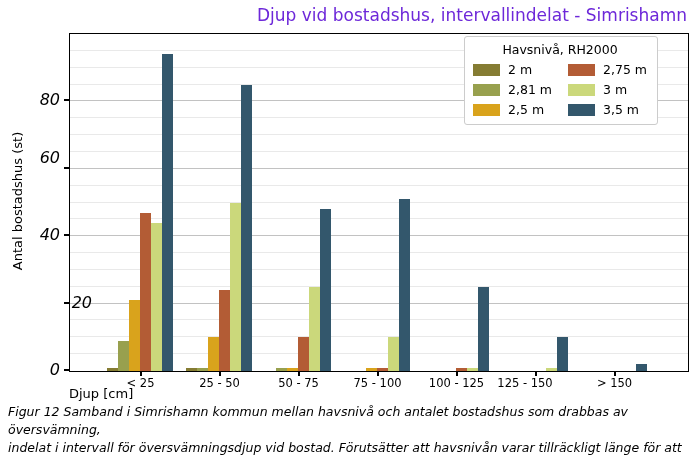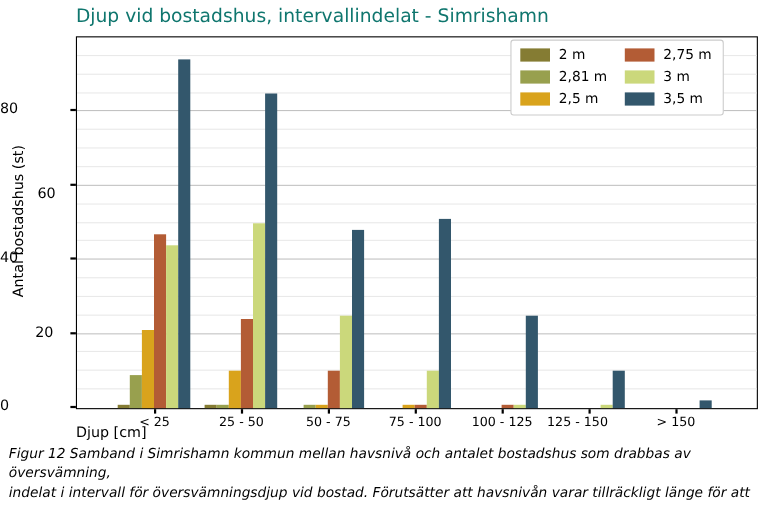--- a/index.html
+++ b/index.html
@@ -6,41 +6,41 @@
   .screenshot{
     position:relative;
     width:700px;height:459px;
     background:#ffffff;
     font-family:"DejaVu Sans","Liberation Sans",sans-serif;
     color:#000;
     overflow:hidden;
   }
   .chart-title{
     position:absolute;left:69px;top:5px;width:618px;
-    text-align:left;font-size:17px;color:#0f766e;
+    text-align:right;font-size:17px;color:#6d28d9;
   }
   .y-axis-label{
     position:absolute;left:17px;top:201px;
     transform:translate(-50%,-50%) rotate(-90deg);
     white-space:nowrap;font-size:13px;
   }
   .x-axis-label{
     position:absolute;left:69px;top:386px;width:618px;
     font-size:13px;
   }
   .plot-area{
     position:absolute;left:69px;top:33px;width:618px;height:337px;
     border:1.5px solid #000;background:#fff;
   }
   .gridline{position:absolute;left:0;width:100%;height:1px;}
   .gridline.minor{background:#e9e9e9;}
   .gridline.major{background:#c2c2c2;}
   .bar-group{position:absolute;bottom:0;height:100%;width:66px;display:flex;align-items:flex-end;}
   .bar{width:11px;}
-  .y-tick-label{position:absolute;left:0;width:60px;text-align:left;font-size:13px;height:16px;line-height:16px;}
+  .y-tick-label{position:absolute;left:0;width:60px;text-align:right;font-size:16px;height:16px;line-height:16px;font-style:italic;}
   .y-tick-mark{position:absolute;width:5px;height:2px;background:#000;}
   .x-tick-mark{position:absolute;width:2px;height:4px;background:#000;top:371.5px;}
   .x-tick-label{position:absolute;font-size:11.5px;top:376px;transform:translateX(-50%);white-space:nowrap;}
   .legend{
     position:absolute;top:2px;right:30px;
     background:#fff;border:1px solid #cccccc;border-radius:3px;
     padding:5px 10px 7px 8px;z-index:5;
   }
   .legend-title{text-align:center;font-size:12.5px;margin-bottom:5px;white-space:nowrap;}
   .legend-grid{display:grid;grid-template-rows:repeat(3,auto);grid-auto-flow:column;column-gap:16px;row-gap:5px;}
@@ -135,20 +135,21 @@
           <div class="bar" title="2 m / &gt; 150: 0" style="height: 0px; background: rgb(133, 124, 51);"></div>
           <div class="bar" title="2,25 m / &gt; 150: 0" style="height: 0px; background: rgb(152, 160, 78);"></div>
           <div class="bar" title="2,5 m / &gt; 150: 0" style="height: 0px; background: rgb(217, 163, 28);"></div>
           <div class="bar" title="2,75 m / &gt; 150: 0" style="height: 0px; background: rgb(179, 92, 53);"></div>
           <div class="bar" title="3 m / &gt; 150: 0" style="height: 0px; background: rgb(203, 216, 123);"></div>
           <div class="bar" title="3,5 m / &gt; 150: 2" style="height: 6.74px; background: rgb(51, 87, 108);"></div>
         </div>
       </div>
 
     <div class="legend">
+      <div class="legend-title">Havsnivå, RH2000</div>
       <div class="legend-grid" id="legend-grid">
           <div class="legend-item">
             <span class="legend-swatch" style="background: rgb(133, 124, 51);"></span>
             <span>2 m</span>
           </div>
           <div class="legend-item">
             <span class="legend-swatch" style="background: rgb(152, 160, 78);"></span>
             <span>2,81 m</span>
           </div>
           <div class="legend-item">
@@ -171,21 +172,21 @@
     </div>
   </div>
 
   <div id="y-ticks-layer">
       <div class="y-tick-label" style="top: 362px;">0</div>
       <div class="y-tick-mark" style="left: 64px; top: 369px;"></div>
       <div class="y-tick-label" style="top: 294.6px; margin-left: 32px;">20</div>
       <div class="y-tick-mark" style="left: 64px; top: 301.6px;"></div>
       <div class="y-tick-label" style="top: 227.2px;">40</div>
       <div class="y-tick-mark" style="left: 64px; top: 234.2px;"></div>
-      <div class="y-tick-label" style="top: 169px; padding-left: 34px;">60</div>
+      <div class="y-tick-label" style="top: 150px;">60</div>
       <div class="y-tick-mark" style="left: 64px; top: 166.8px;"></div>
       <div class="y-tick-label" style="top: 92.4px;">80</div>
       <div class="y-tick-mark" style="left: 64px; top: 99.4px;"></div>
     </div>
   <div id="x-ticks-layer">
       <div class="x-tick-mark" style="left: 139.5px;"></div>
       <div class="x-tick-label" style="left: 140.5px;">&lt; 25</div>
       <div class="x-tick-mark" style="left: 218.5px;"></div>
       <div class="x-tick-label" style="left: 219.5px;">25 - 50</div>
       <div class="x-tick-mark" style="left: 297.5px;"></div>

